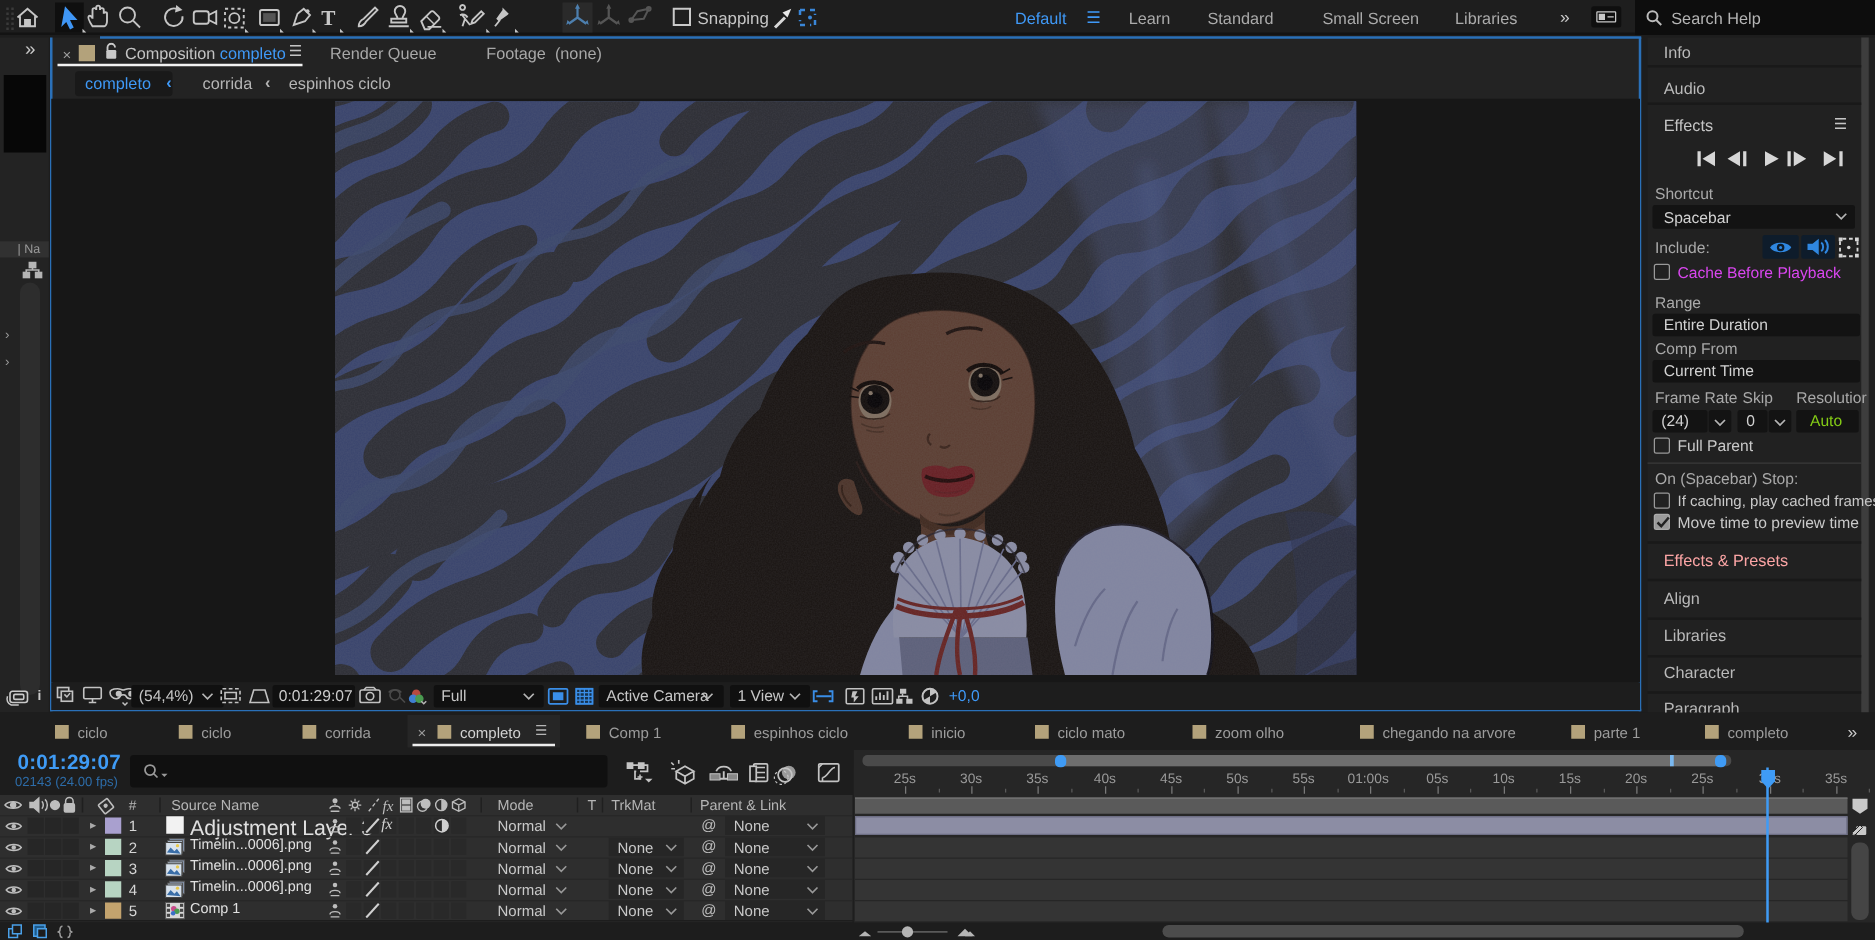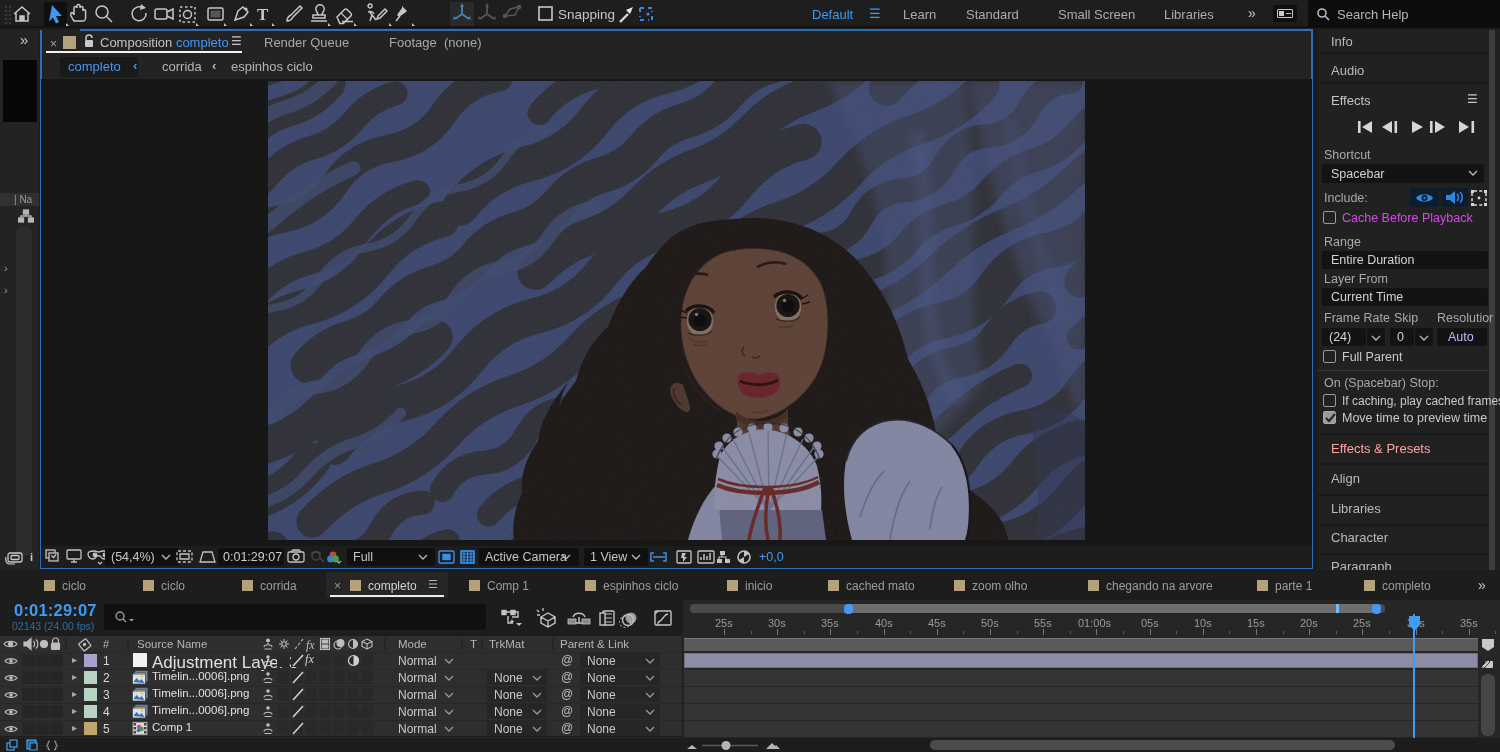--- a/index.html
+++ b/index.html
@@ -303,40 +303,40 @@
       <rect x="1" y="14" width="3" height="3" fill="#d6d6d6" stroke="none"></rect>
       <rect x="14" y="14" width="3" height="3" fill="#d6d6d6" stroke="none"></rect>
       <circle cx="9" cy="9" r="1.4" fill="#d6d6d6" stroke="none"></circle>
     </g>
   </svg>
 <div class="abs" style="left:1323px;top:211px;width:13px;height:13px;border:1.5px solid #999;border-radius:2px"></div>
 <div class="txt" style="left:1342px;top:211px;font-size:12.5px;color:#d946ef">Cache Before Playback</div>
 <div class="txt" style="left:1324px;top:235px;font-size:12.5px;color:#a9a9a9">Range</div>
 <div class="abs" style="left:1322px;top:251px;width:166px;height:18px;background:#131313;border-radius:2px"></div>
 <div class="txt" style="left:1331px;top:253px;font-size:12.5px;color:#d2d2d2">Entire Duration</div>
-<div class="txt" style="left:1324px;top:272px;font-size:12.5px;color:#a9a9a9">Layer From</div>
+<div class="txt" style="left:1324px;top:272px;font-size:12.5px;color:#a9a9a9">Comp From</div>
 <div class="abs" style="left:1322px;top:288px;width:166px;height:18px;background:#131313;border-radius:2px"></div>
 <div class="txt" style="left:1331px;top:290px;font-size:12.5px;color:#d2d2d2">Current Time</div>
 <div class="txt" style="left:1324px;top:311px;font-size:12.5px;color:#a9a9a9">Frame Rate</div>
 <div class="txt" style="left:1394px;top:311px;font-size:12.5px;color:#a9a9a9">Skip</div>
 <div class="txt" style="left:1437px;top:311px;font-size:12.5px;color:#a9a9a9">Resolutior</div>
 <div class="abs" style="left:1322px;top:328px;width:44px;height:18px;background:#131313;border-radius:2px"></div>
 <div class="txt" style="left:1329px;top:330px;font-size:12.5px;color:#d2d2d2">(24)</div>
 <div class="abs" style="left:1367px;top:328px;width:18px;height:18px;background:#131313;border-radius:2px"></div>
 <svg class="ic" style="left:1371px;top:335px" width="10" height="7" viewBox="0 0 10 7">
     <path d="M1 1 l4 4 4-4" stroke="#b5b5b5" stroke-width="1.4" fill="none"></path>
   </svg>
 <div class="abs" style="left:1390px;top:328px;width:24px;height:18px;background:#131313;border-radius:2px"></div>
 <div class="txt" style="left:1397px;top:330px;font-size:12.5px;color:#d2d2d2">0</div>
 <div class="abs" style="left:1415px;top:328px;width:18px;height:18px;background:#131313;border-radius:2px"></div>
 <svg class="ic" style="left:1419px;top:335px" width="10" height="7" viewBox="0 0 10 7">
     <path d="M1 1 l4 4 4-4" stroke="#b5b5b5" stroke-width="1.4" fill="none"></path>
   </svg>
 <div class="abs" style="left:1437px;top:328px;width:50px;height:18px;background:#131313;border-radius:2px"></div>
-<div class="txt" style="left:1448px;top:330px;font-size:12.5px;color:#c4b5fd">Auto</div>
+<div class="txt" style="left:1448px;top:330px;font-size:12.5px;color:#84cc16">Auto</div>
 <div class="abs" style="left:1323px;top:350px;width:13px;height:13px;border:1.5px solid #999;border-radius:2px"></div>
 <div class="txt" style="left:1342px;top:350px;font-size:12.5px;color:#c9c9c9">Full Parent</div>
 <div class="abs" style="left:1318px;top:370px;width:171px;height:1px;background:#3a3a3a"></div>
 <div class="txt" style="left:1324px;top:376px;font-size:12.5px;color:#a9a9a9">On (Spacebar) Stop:</div>
 <div class="abs" style="left:1323px;top:394px;width:13px;height:13px;border:1.5px solid #999;border-radius:2px"></div>
 <div class="txt" style="left:1342px;top:394px;font-size:12px;color:#c9c9c9">If caching, play cached frames</div>
 <div class="abs" style="left:1323px;top:411px;width:13px;height:13px;border:1.5px solid #aaa;border-radius:2px;background:#9a9a9a"></div>
 <svg class="ic" style="left:1325px;top:413px" width="11" height="10" viewBox="0 0 11 10">
     <path d="M1 5 l3 3 6 -7" stroke="#222" stroke-width="2" fill="none"></path>
   </svg>
@@ -359,21 +359,21 @@
 <div class="txt" style="left:161px;top:579px;font-size:12px;color:#9c9c9c">ciclo</div>
 <div class="abs" style="left:242px;top:580px;width:11px;height:11px;background:#b3a27b"></div>
 <div class="txt" style="left:260px;top:579px;font-size:12px;color:#9c9c9c">corrida</div>
 <div class="abs" style="left:469px;top:580px;width:11px;height:11px;background:#b3a27b"></div>
 <div class="txt" style="left:487px;top:579px;font-size:12px;color:#9c9c9c">Comp 1</div>
 <div class="abs" style="left:585px;top:580px;width:11px;height:11px;background:#b3a27b"></div>
 <div class="txt" style="left:603px;top:579px;font-size:12px;color:#9c9c9c">espinhos ciclo</div>
 <div class="abs" style="left:727px;top:580px;width:11px;height:11px;background:#b3a27b"></div>
 <div class="txt" style="left:745px;top:579px;font-size:12px;color:#9c9c9c">inicio</div>
 <div class="abs" style="left:828px;top:580px;width:11px;height:11px;background:#b3a27b"></div>
-<div class="txt" style="left:846px;top:579px;font-size:12px;color:#9c9c9c">cached mato</div>
+<div class="txt" style="left:846px;top:579px;font-size:12px;color:#9c9c9c">ciclo mato</div>
 <div class="abs" style="left:954px;top:580px;width:11px;height:11px;background:#b3a27b"></div>
 <div class="txt" style="left:972px;top:579px;font-size:12px;color:#9c9c9c">zoom olho</div>
 <div class="abs" style="left:1088px;top:580px;width:11px;height:11px;background:#b3a27b"></div>
 <div class="txt" style="left:1106px;top:579px;font-size:12px;color:#9c9c9c">chegando na arvore</div>
 <div class="abs" style="left:1257px;top:580px;width:11px;height:11px;background:#b3a27b"></div>
 <div class="txt" style="left:1275px;top:579px;font-size:12px;color:#9c9c9c">parte 1</div>
 <div class="abs" style="left:1364px;top:580px;width:11px;height:11px;background:#b3a27b"></div>
 <div class="txt" style="left:1382px;top:579px;font-size:12px;color:#9c9c9c">completo</div>
 <div class="abs" style="left:326px;top:572px;width:122px;height:26px;background:#262626"></div>
 <div class="txt" style="left:334px;top:579px;font-size:12px;color:#9c9c9c">×</div>

